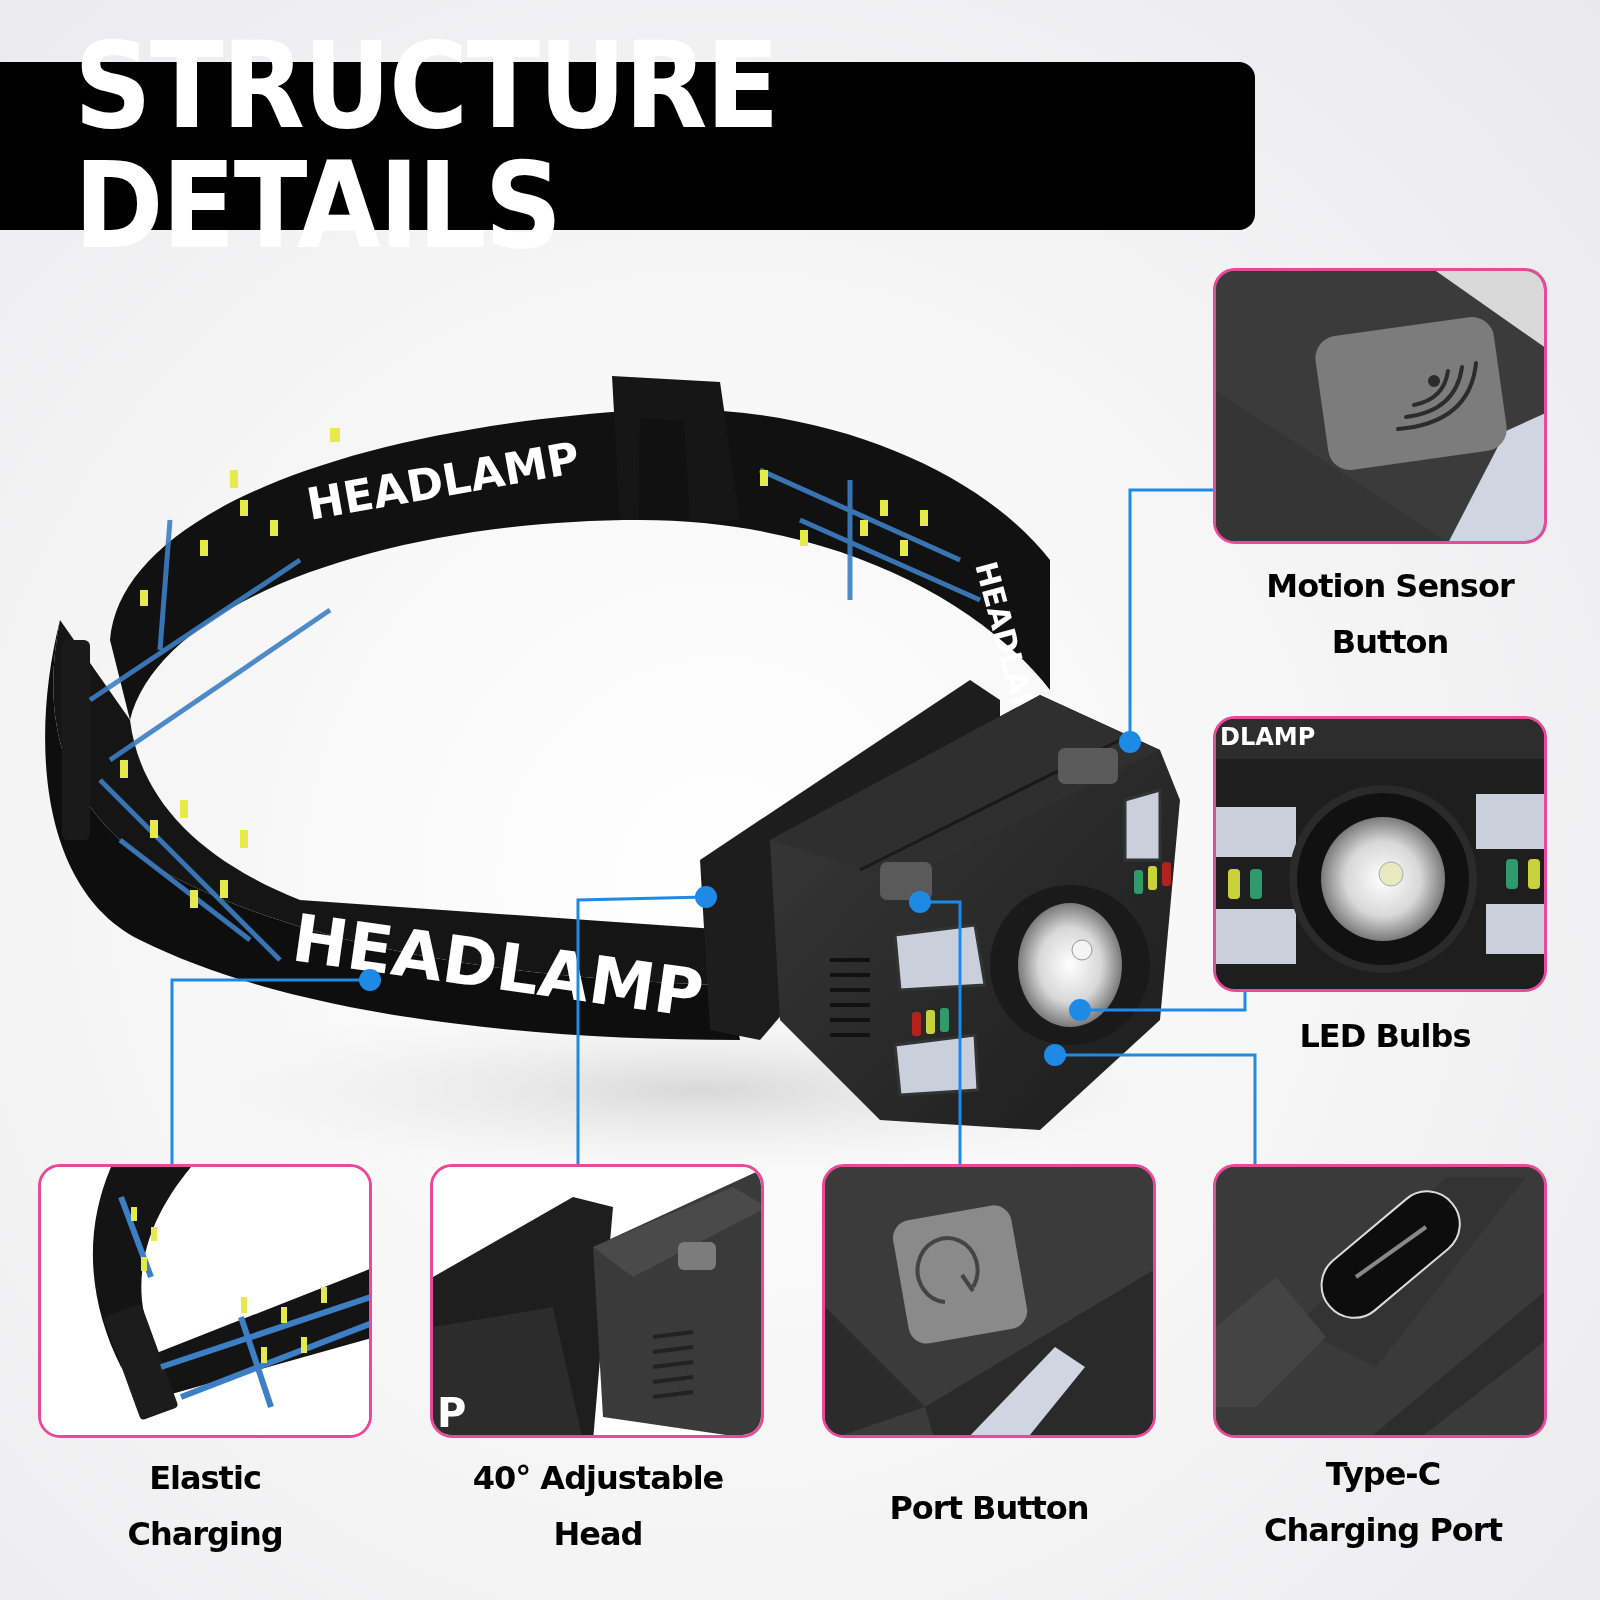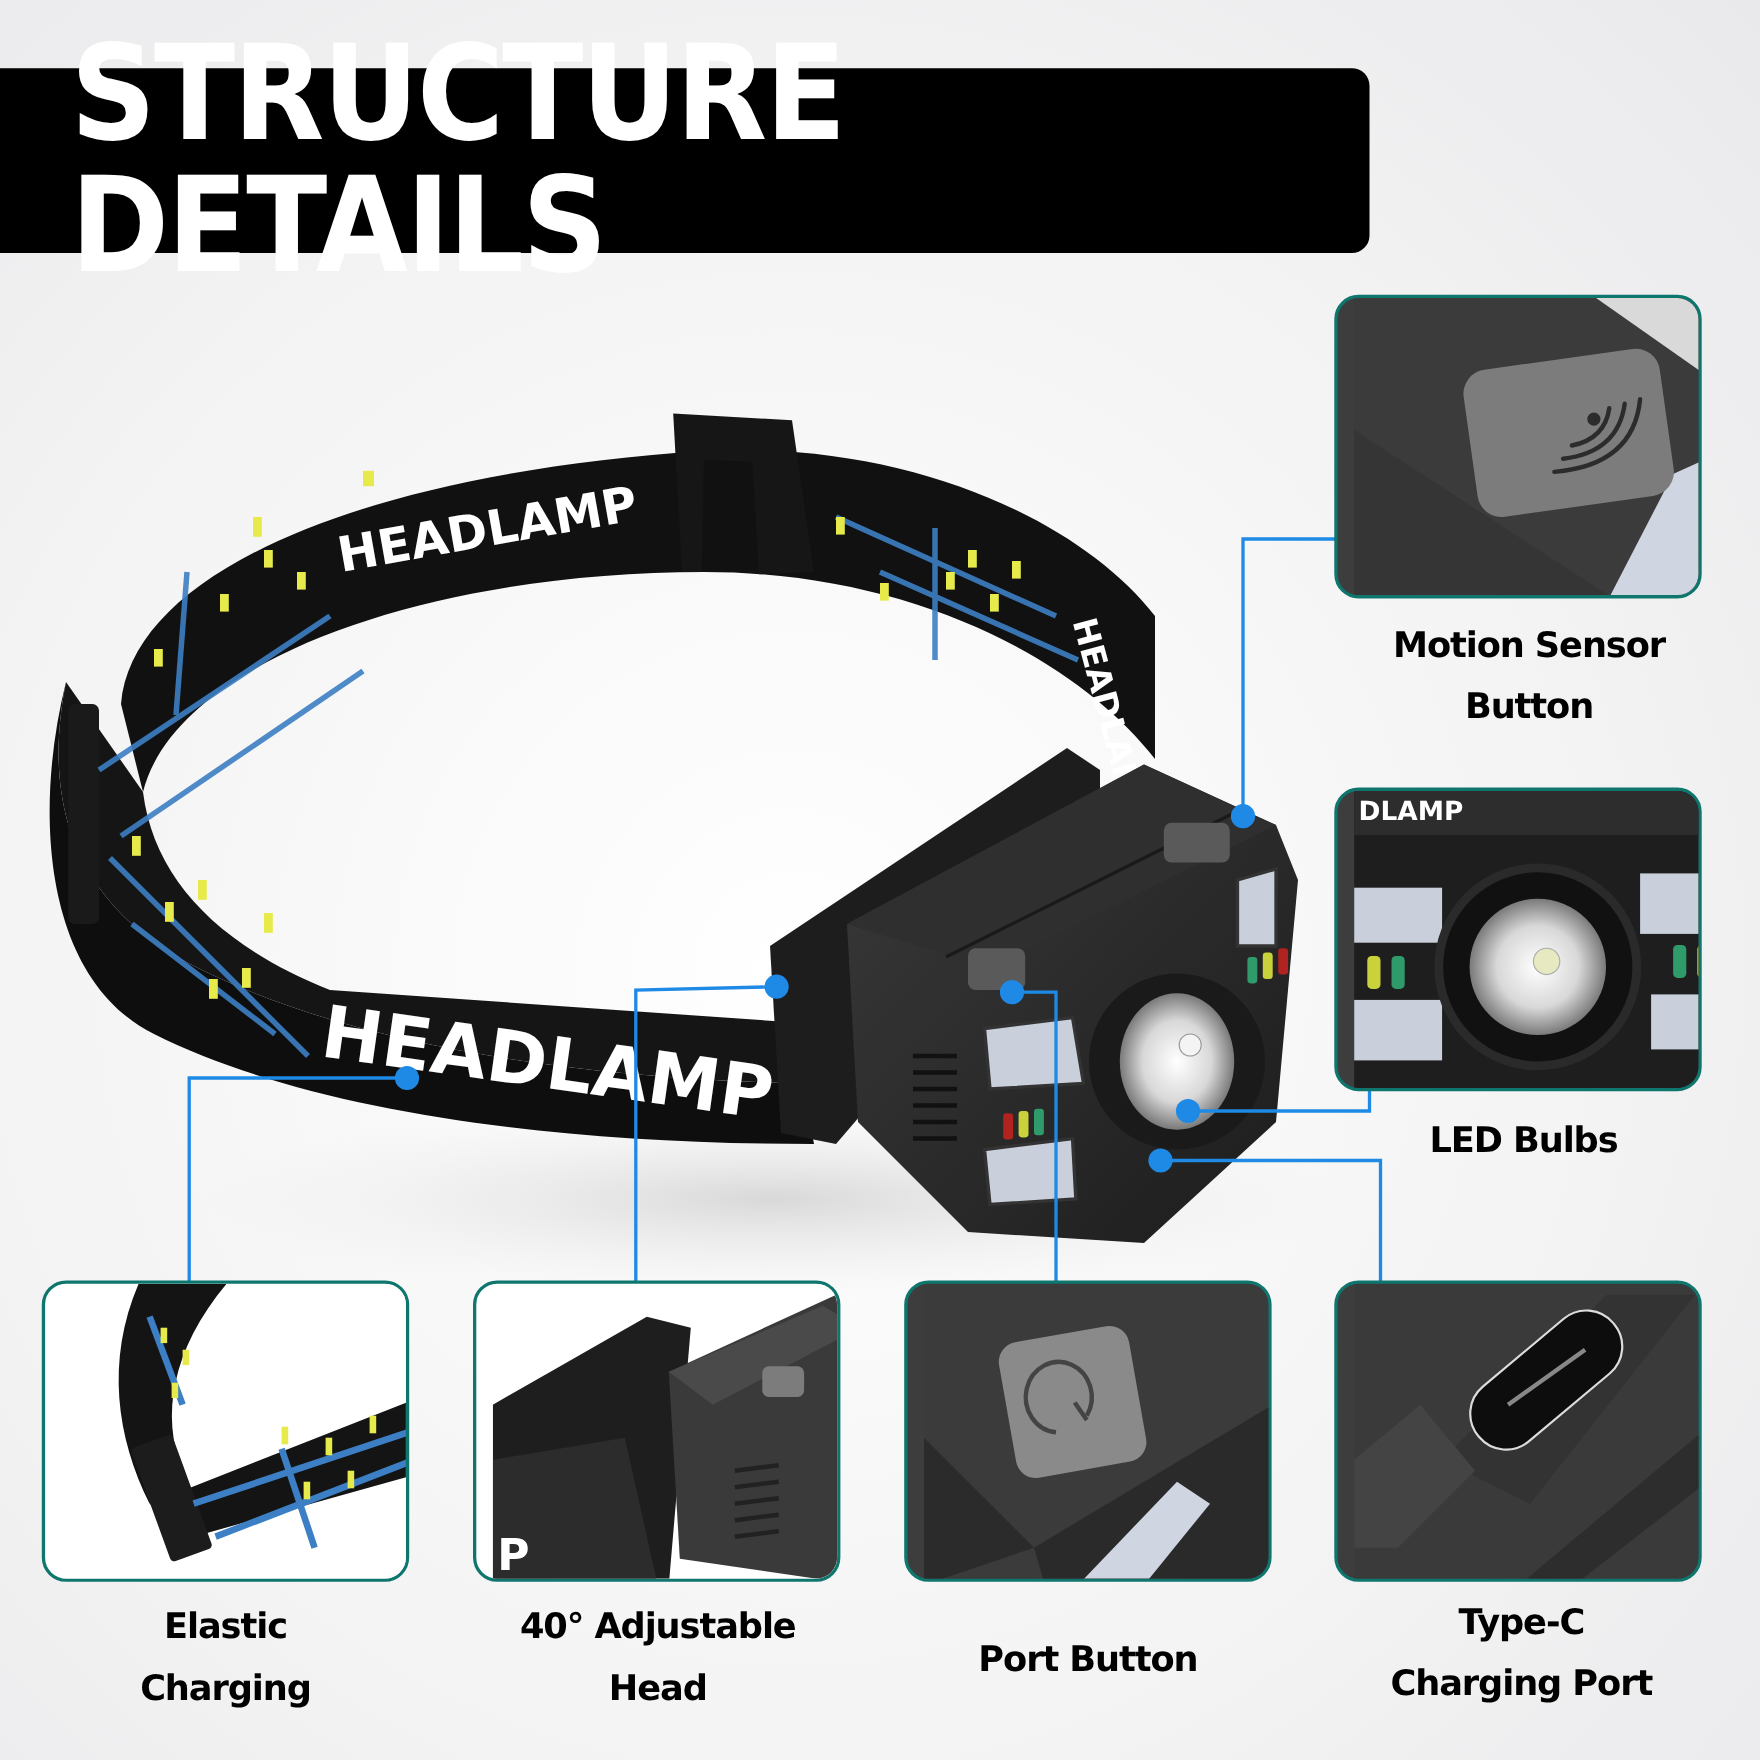--- a/index.html
+++ b/index.html
@@ -4,34 +4,34 @@
 <style>
   html, body { margin:0; padding:0; }
   body {
     width:1600px; height:1600px; position:relative; overflow:hidden;
     background: radial-gradient(ellipse at 45% 55%, #ffffff 0%, #f4f4f5 55%, #e9e9eb 100%);
     font-family: "DejaVu Sans", sans-serif;
   }
   .title-bar {
     position:absolute; left:0; top:62px; width:1245px; height:168px;
     background:#000; border-radius:0 16px 16px 0;
-    display:flex; align-items:center;
+    display:flex; align-items:center;padding-left:10px;
   }
   .title-text {
     color:#fff; font-weight:bold; font-size:120px; letter-spacing:-2px;
     margin-left:64px; transform:scaleX(0.9); transform-origin:left center;
     font-family:"DejaVu Sans", sans-serif; line-height:1;
   }
   
   .hero { position:absolute; left:0; top:0; width:1600px; height:1600px; }
   
   .panel {
     position:absolute; width:334px; height:272px;
-    border:3px solid #0f766e; border-radius:22px; overflow:hidden;
-    box-sizing:border-box; background:#3d3d3e;padding-left:15px;
+    border:3px solid #ec4899; border-radius:22px; overflow:hidden;
+    box-sizing:border-box; background:#3d3d3e;
   }
   .panel.light { background:#fff; }
   .label {
     position:absolute; text-align:center; color:#000; font-weight:bold;
     font-size:32px; line-height:56px; font-family:"DejaVu Sans", sans-serif;
     letter-spacing:-1px;
   }
 </style>
 </head>
 <body>

